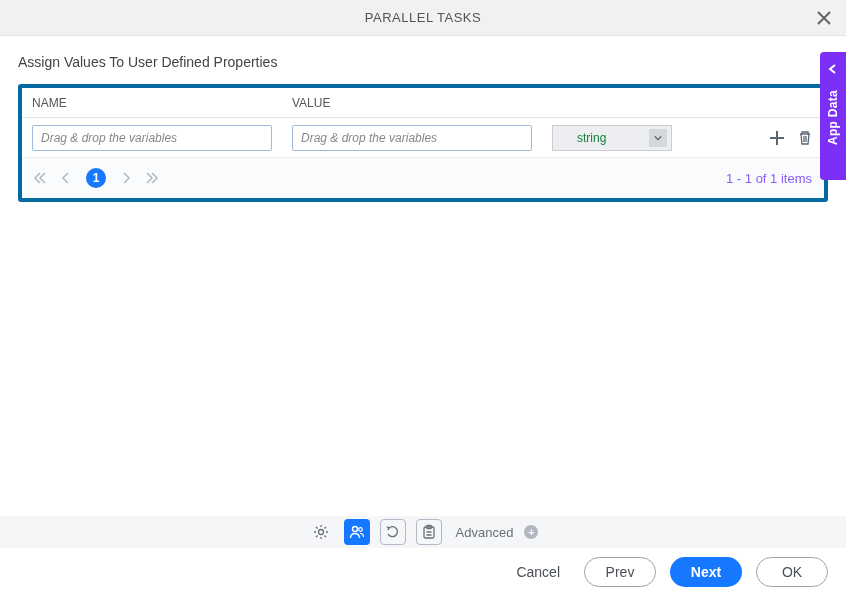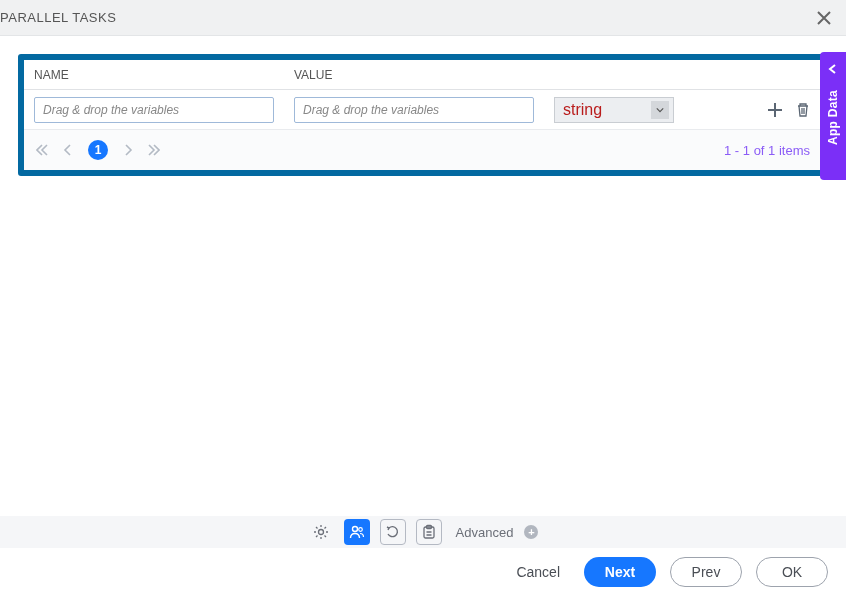--- a/index.html
+++ b/index.html
@@ -10,21 +10,21 @@
       background: #fff;
       color: #333;
       position: relative;
       overflow: hidden;
     }
     .titlebar {
       height: 36px;
       background: #f0f1f2;
       display: flex;
       align-items: center;
-      justify-content: flex-start;
+      justify-content: center;
       position: relative;
       border-bottom: 1px solid #e3e5e7;
     }
     .titlebar-title {
       font-size: 13px;
       letter-spacing: 0.5px;
       color: #555;
     }
     .close-btn {
       position: absolute;
@@ -69,21 +69,21 @@
       cursor: pointer;
     }
 
     .subtitle {
       font-size: 14px;
       color: #444;
       margin-bottom: 14px;
     }
 
     .table {
-      border: 6px solid #0369a1;
+      border: 4px solid #0369a1;
       border-radius: 3px;
       overflow: hidden;
     }
     .table-header {
       display: flex;
       background: #fff;
       border-bottom: 1px solid #e0e2e5;
       height: 30px;
       align-items: center;
     }
@@ -121,23 +121,23 @@
     .var-input::placeholder { color: #888; font-style: italic; }
 
     .type-select {
       width: 120px;
       height: 26px;
       border: 1px solid #c9cdd2;
       background: #eceef1;
       display: flex;
       align-items: center;
       justify-content: space-between;
-      padding: 0 4px 0 8px;
-      font-size: 16px;
-      color: #b91c1c;
+      padding: 0 4px 0 24px;
+      font-size: 12px;
+      color: #15803d;
       cursor: pointer;
     }
     .type-select-caret {
       width: 18px;
       height: 18px;
       background: #d4d7db;
       display: flex;
       align-items: center;
       justify-content: center;
     }
@@ -310,20 +310,21 @@
   <span class="titlebar-title">PARALLEL TASKS</span>
   <div class="close-btn">
     <svg viewBox="0 0 14 14">
         <path d="M1 1 L13 13 M13 1 L1 13" stroke="currentColor" stroke-width="2" fill="none"></path>
       </svg>
   </div>
 </div>
 
 <div class="content">
 
+  <div class="subtitle">Assign Values To User Defined Properties</div>
 
   <div class="table">
     <div class="table-header">
       <div class="th col-name">NAME</div>
       <div class="th col-value">VALUE</div>
       <div class="th col-actions"></div>
     </div>
 
     <div class="table-row">
       <div class="td col-name">
@@ -423,16 +424,16 @@
     </svg>
   </div>
   <div class="advanced">
     <span>Advanced</span>
     <span class="plus-circle">+</span>
   </div>
 </div>
 
 <div class="button-row">
   <div class="btn-text">Cancel</div>
+  <div class="btn btn-outline">Prev</div>
   <div class="btn btn-primary">Next</div>
-  <div class="btn btn-outline">Prev</div>
   <div class="btn btn-outline">OK</div>
 </div>
 
 </body></html>

